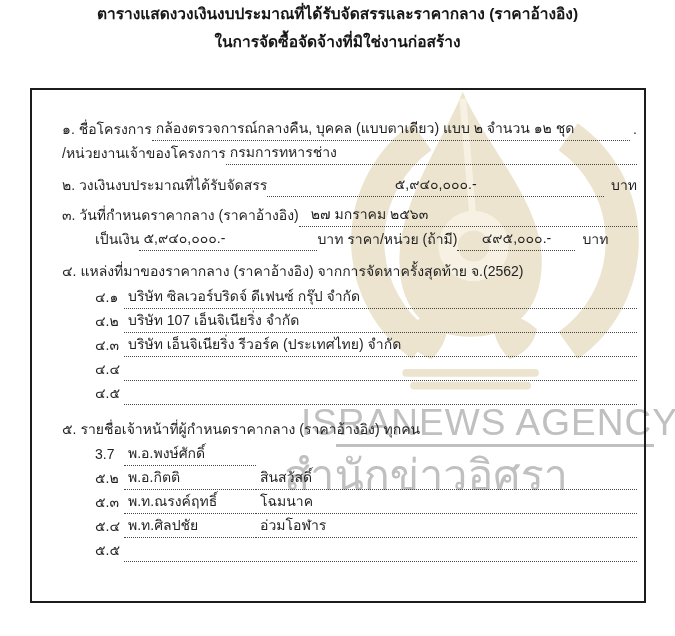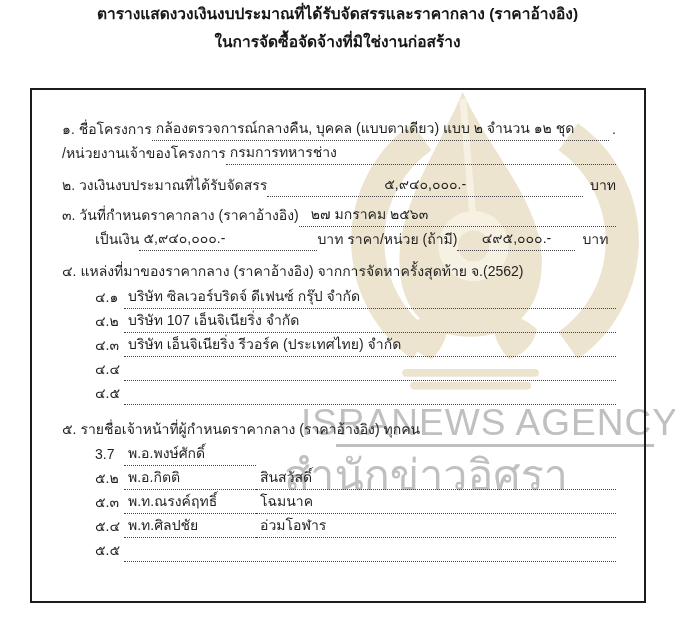--- a/index.html
+++ b/index.html
@@ -27,21 +27,21 @@
   
   .doc{position:absolute;inset:0;z-index:1;}
   .title{
     text-align:center;font-weight:bold;
     font-size:15.5px;line-height:28px;color:#161616;
   }
   .frame{
     position:absolute;left:30px;top:88px;width:612px;height:511px;
     border:2px solid #1c1c1c;background:transparent;
   }
-  .content{position:absolute;inset:0;padding:27px 28px 0 30px;font-size:14px;}
+  .content{position:absolute;inset:0;padding:27px 7px 0 30px;font-size:14px;}
   .row{display:flex;align-items:flex-end;line-height:24px;height:24px;white-space:nowrap;}
   .row.sub{margin-left:33px;}
   .m8{margin-top:8px;} .m6{margin-top:6px;} .m4{margin-top:12px;} .m2{margin-top:2px;} .m1{margin-top:1px;}
   .lbl{flex:none;}
   .num{flex:none;width:29px;}
   .fill{
     flex:1 1 auto;min-width:0;overflow:hidden;
     border-bottom:1.6px dotted #454545;
     text-align:left;
   }

